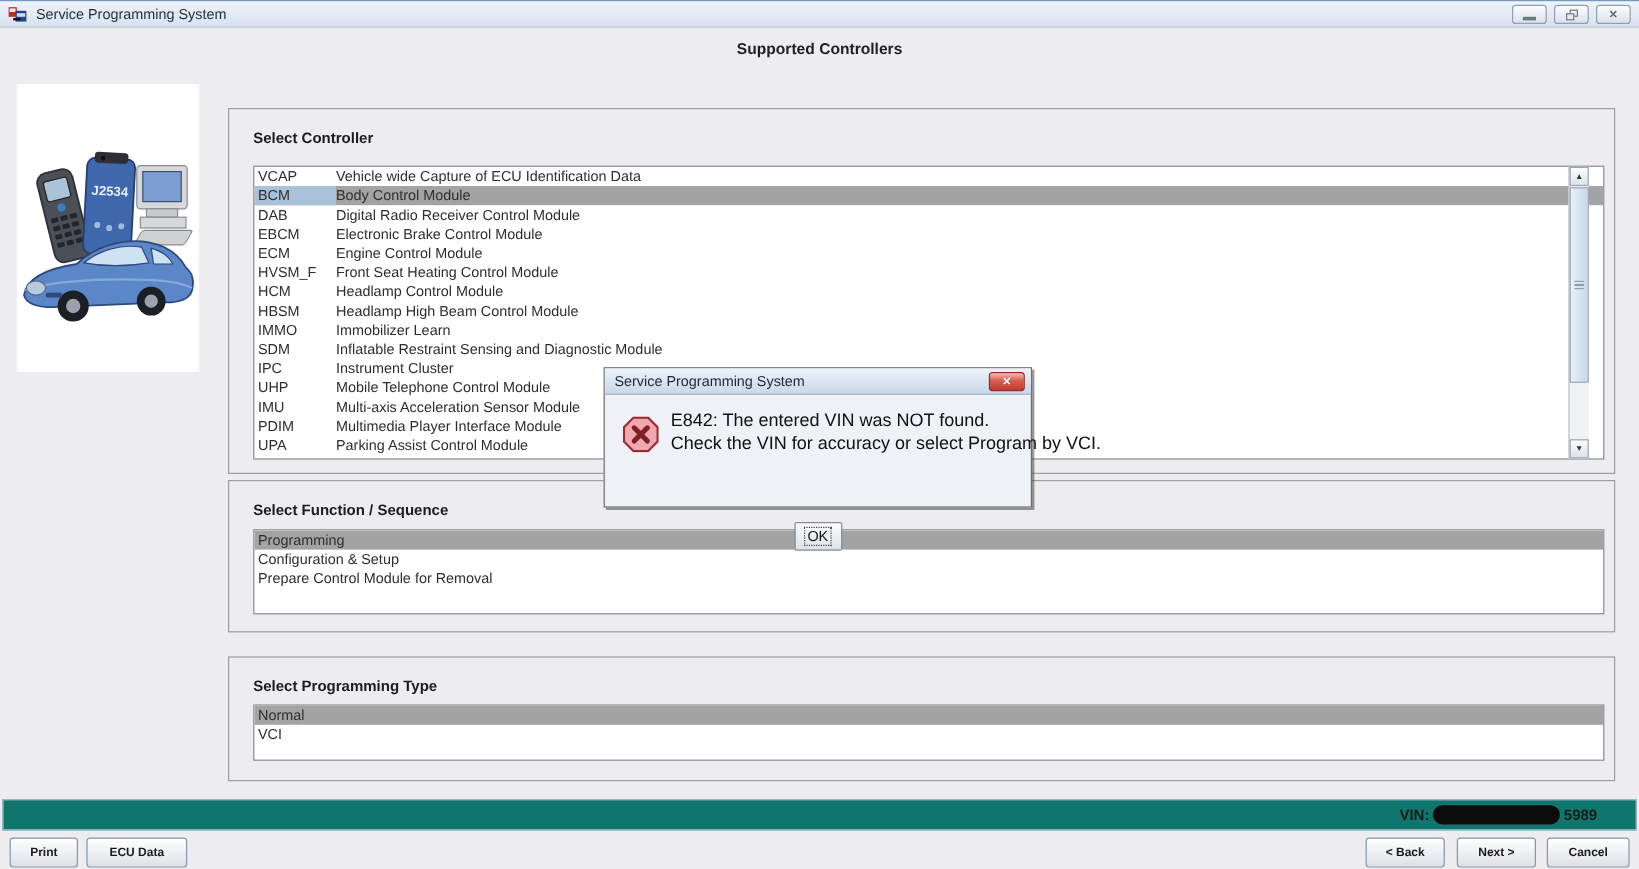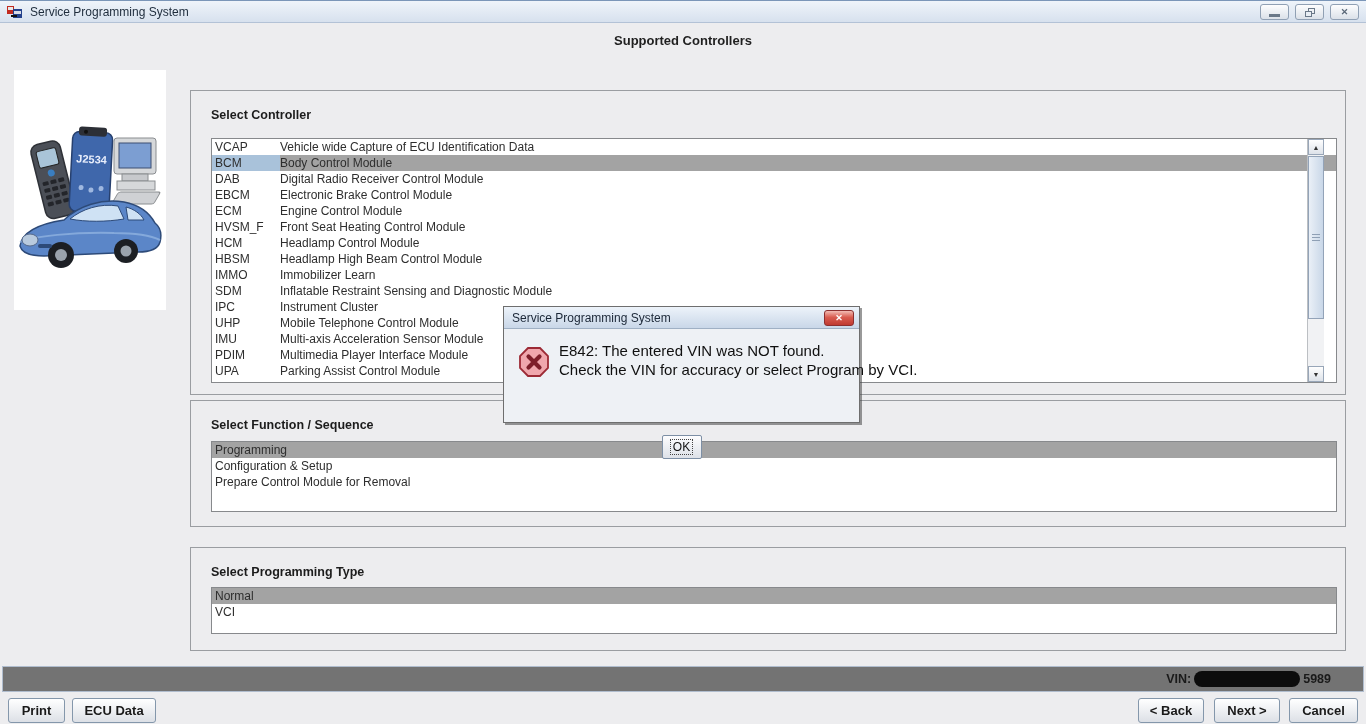--- a/index.html
+++ b/index.html
@@ -130,38 +130,38 @@
     border:1px solid #7d8fa5; border-radius:2px;
     background:linear-gradient(#fdfdfe,#dde1e8);
     font-size:12px; color:#111;
     display:flex; align-items:center; justify-content:center; cursor:default;margin-top:48px;
   }
   .ok-btn .focus { border:1px dotted #444; padding:0 2px; }
 
   
   .vin-bar {
     position:absolute; left:2px; top:666px; width:1362px; height:26px;
-    background:#737373; border:1px solid #b0bdce;
+    background:#0f766e; border:1px solid #b0bdce;
   }
   .vin-content {
     position:absolute; right:32px; top:0; height:24px;
     display:flex; align-items:center; gap:3px;
     font-size:12.5px; font-weight:bold; color:#1a1a1a;
   }
   .vin-redaction {
     width:106px; height:16px; background:#0c0c0c; border-radius:8px;
   }
 
   
   .btn {
     position:absolute; top:698px; height:25px;
     border:1px solid #8497ab; border-radius:3px;
     background:linear-gradient(#ffffff,#dce0e6);
     font-family:"Liberation Sans", sans-serif;
-    font-size:13px; font-weight:bold; color:#1a1a1a;
+    font-size:10px; font-weight:bold; color:#1a1a1a;
     display:flex; align-items:center; justify-content:center; cursor:default;
   }
   #btn-print  { left:8px;   width:57px; }
   #btn-ecu    { left:72px;  width:84px; }
   #btn-back   { left:1138px; width:66px; }
   #btn-next   { left:1214px; width:66px; }
   #btn-cancel { left:1289px; width:69px; }
 </style>
 </head>
 <body>

